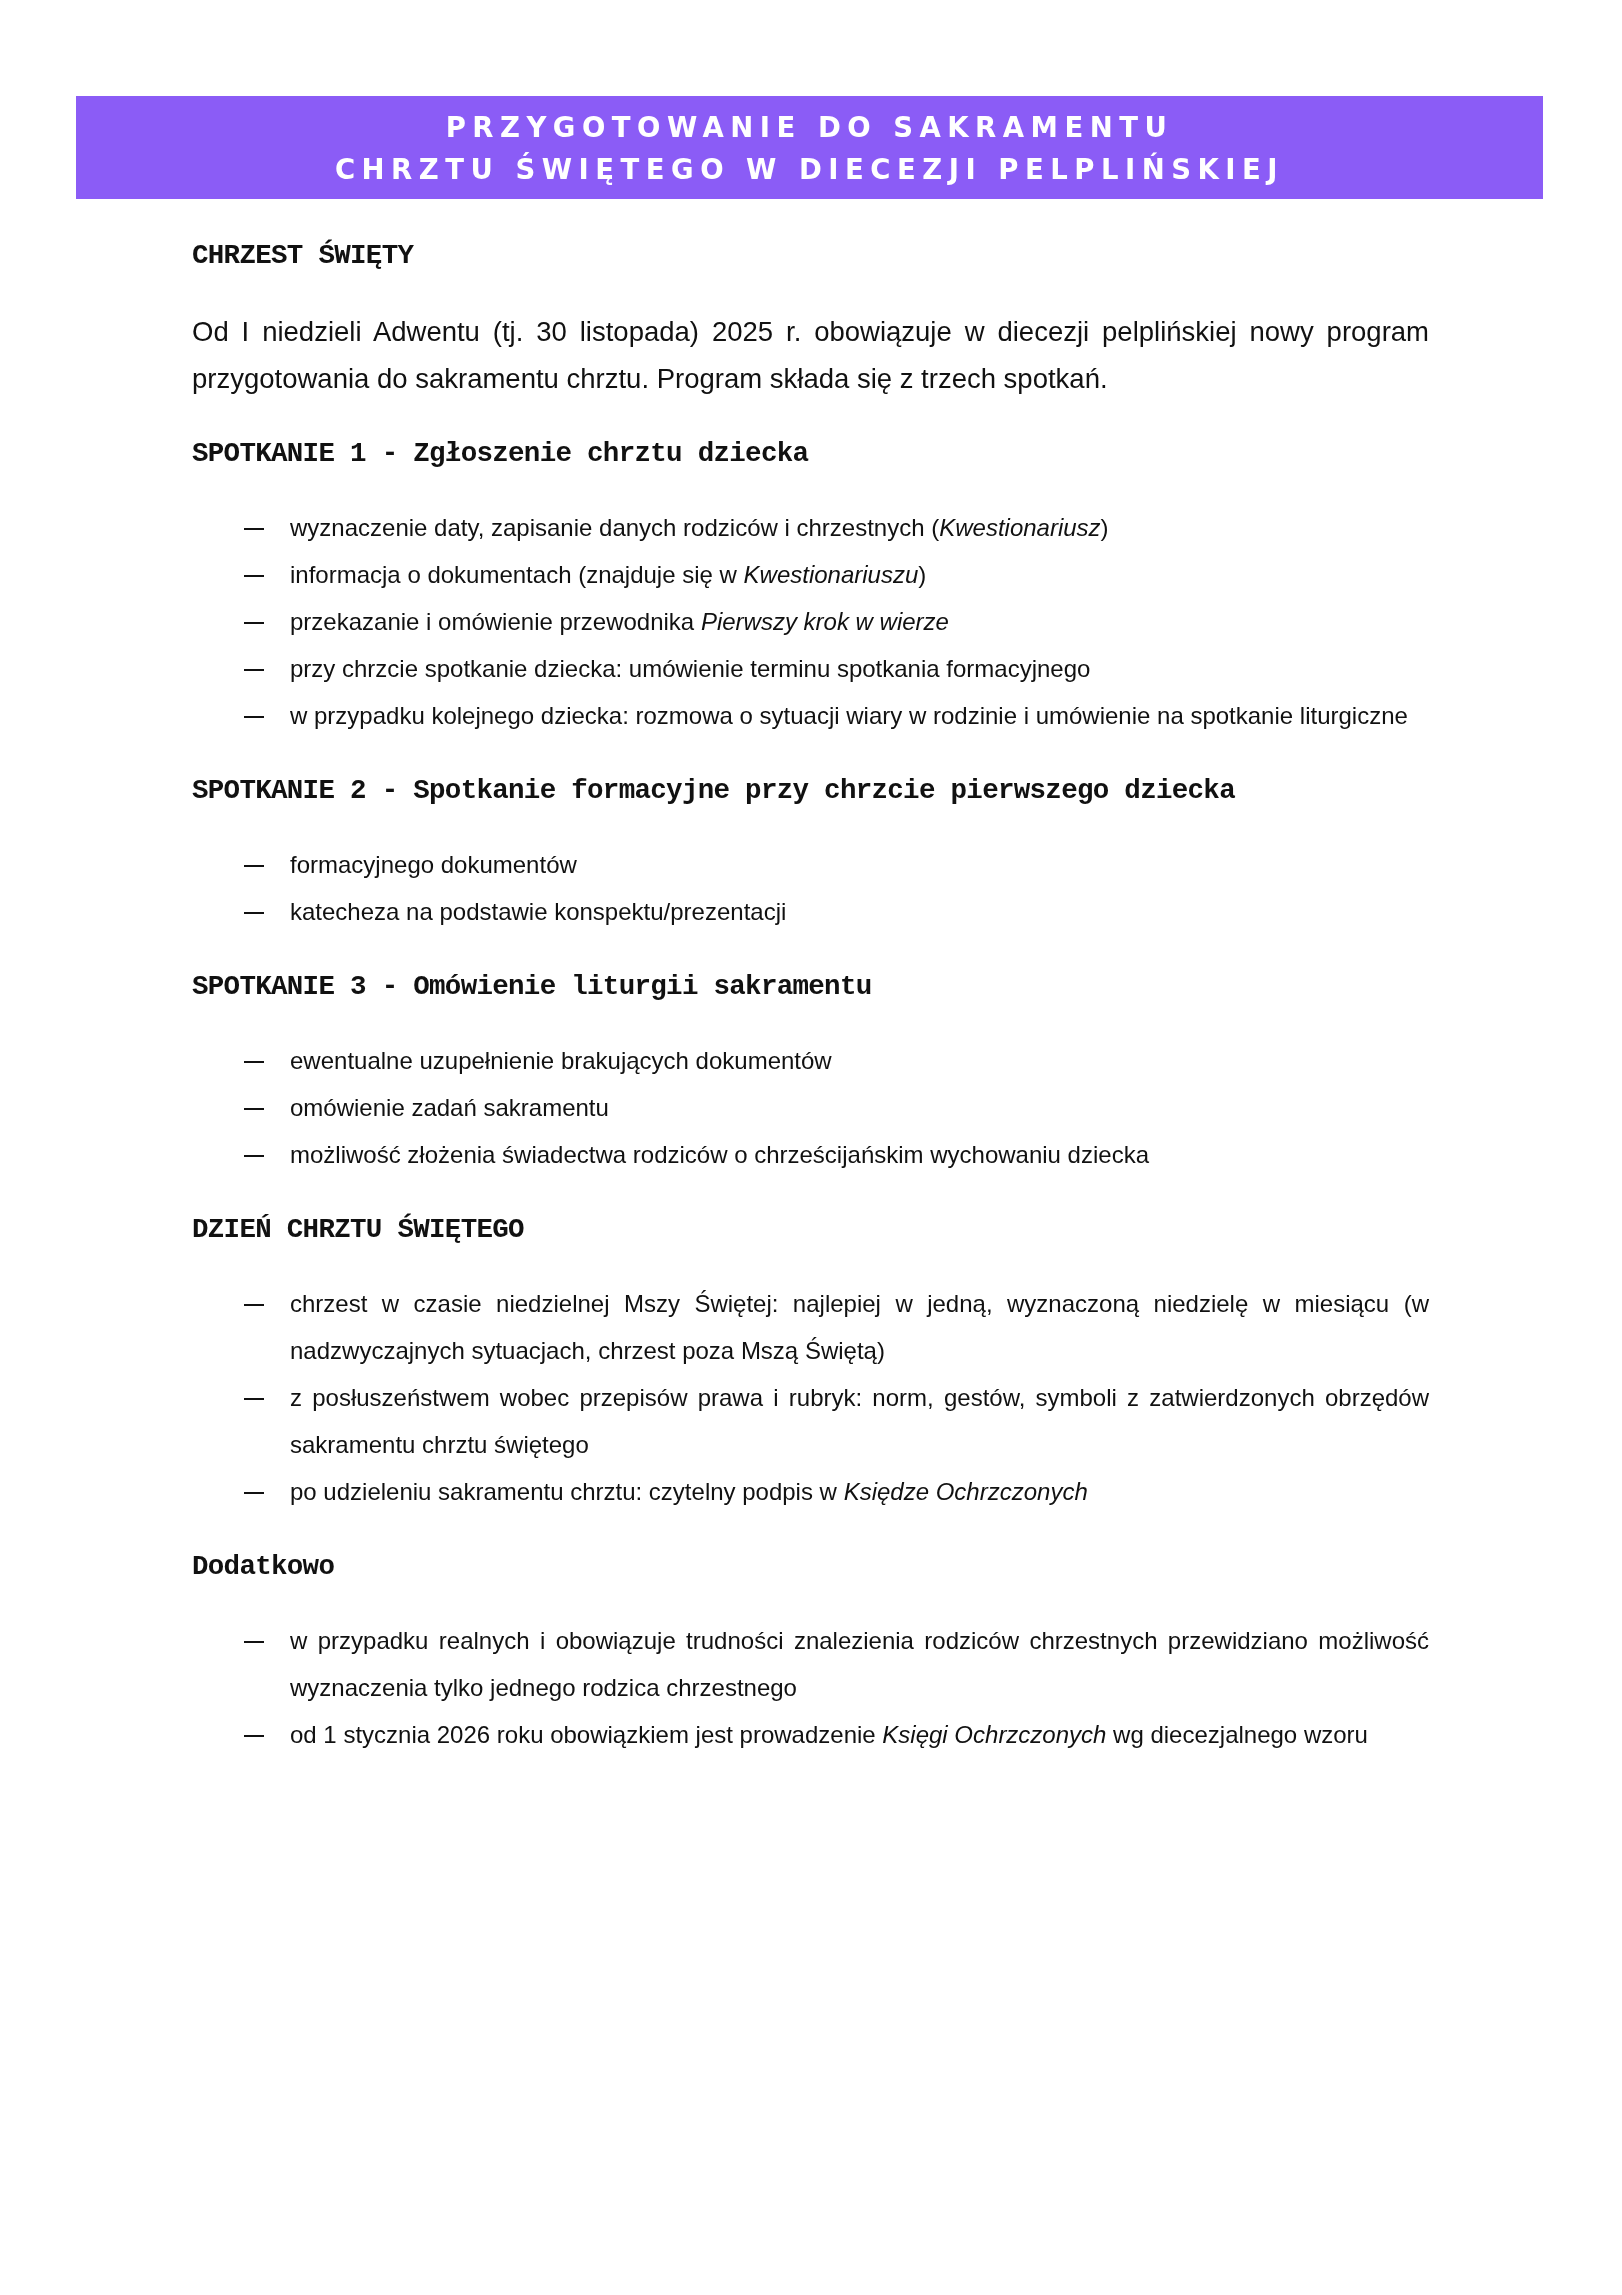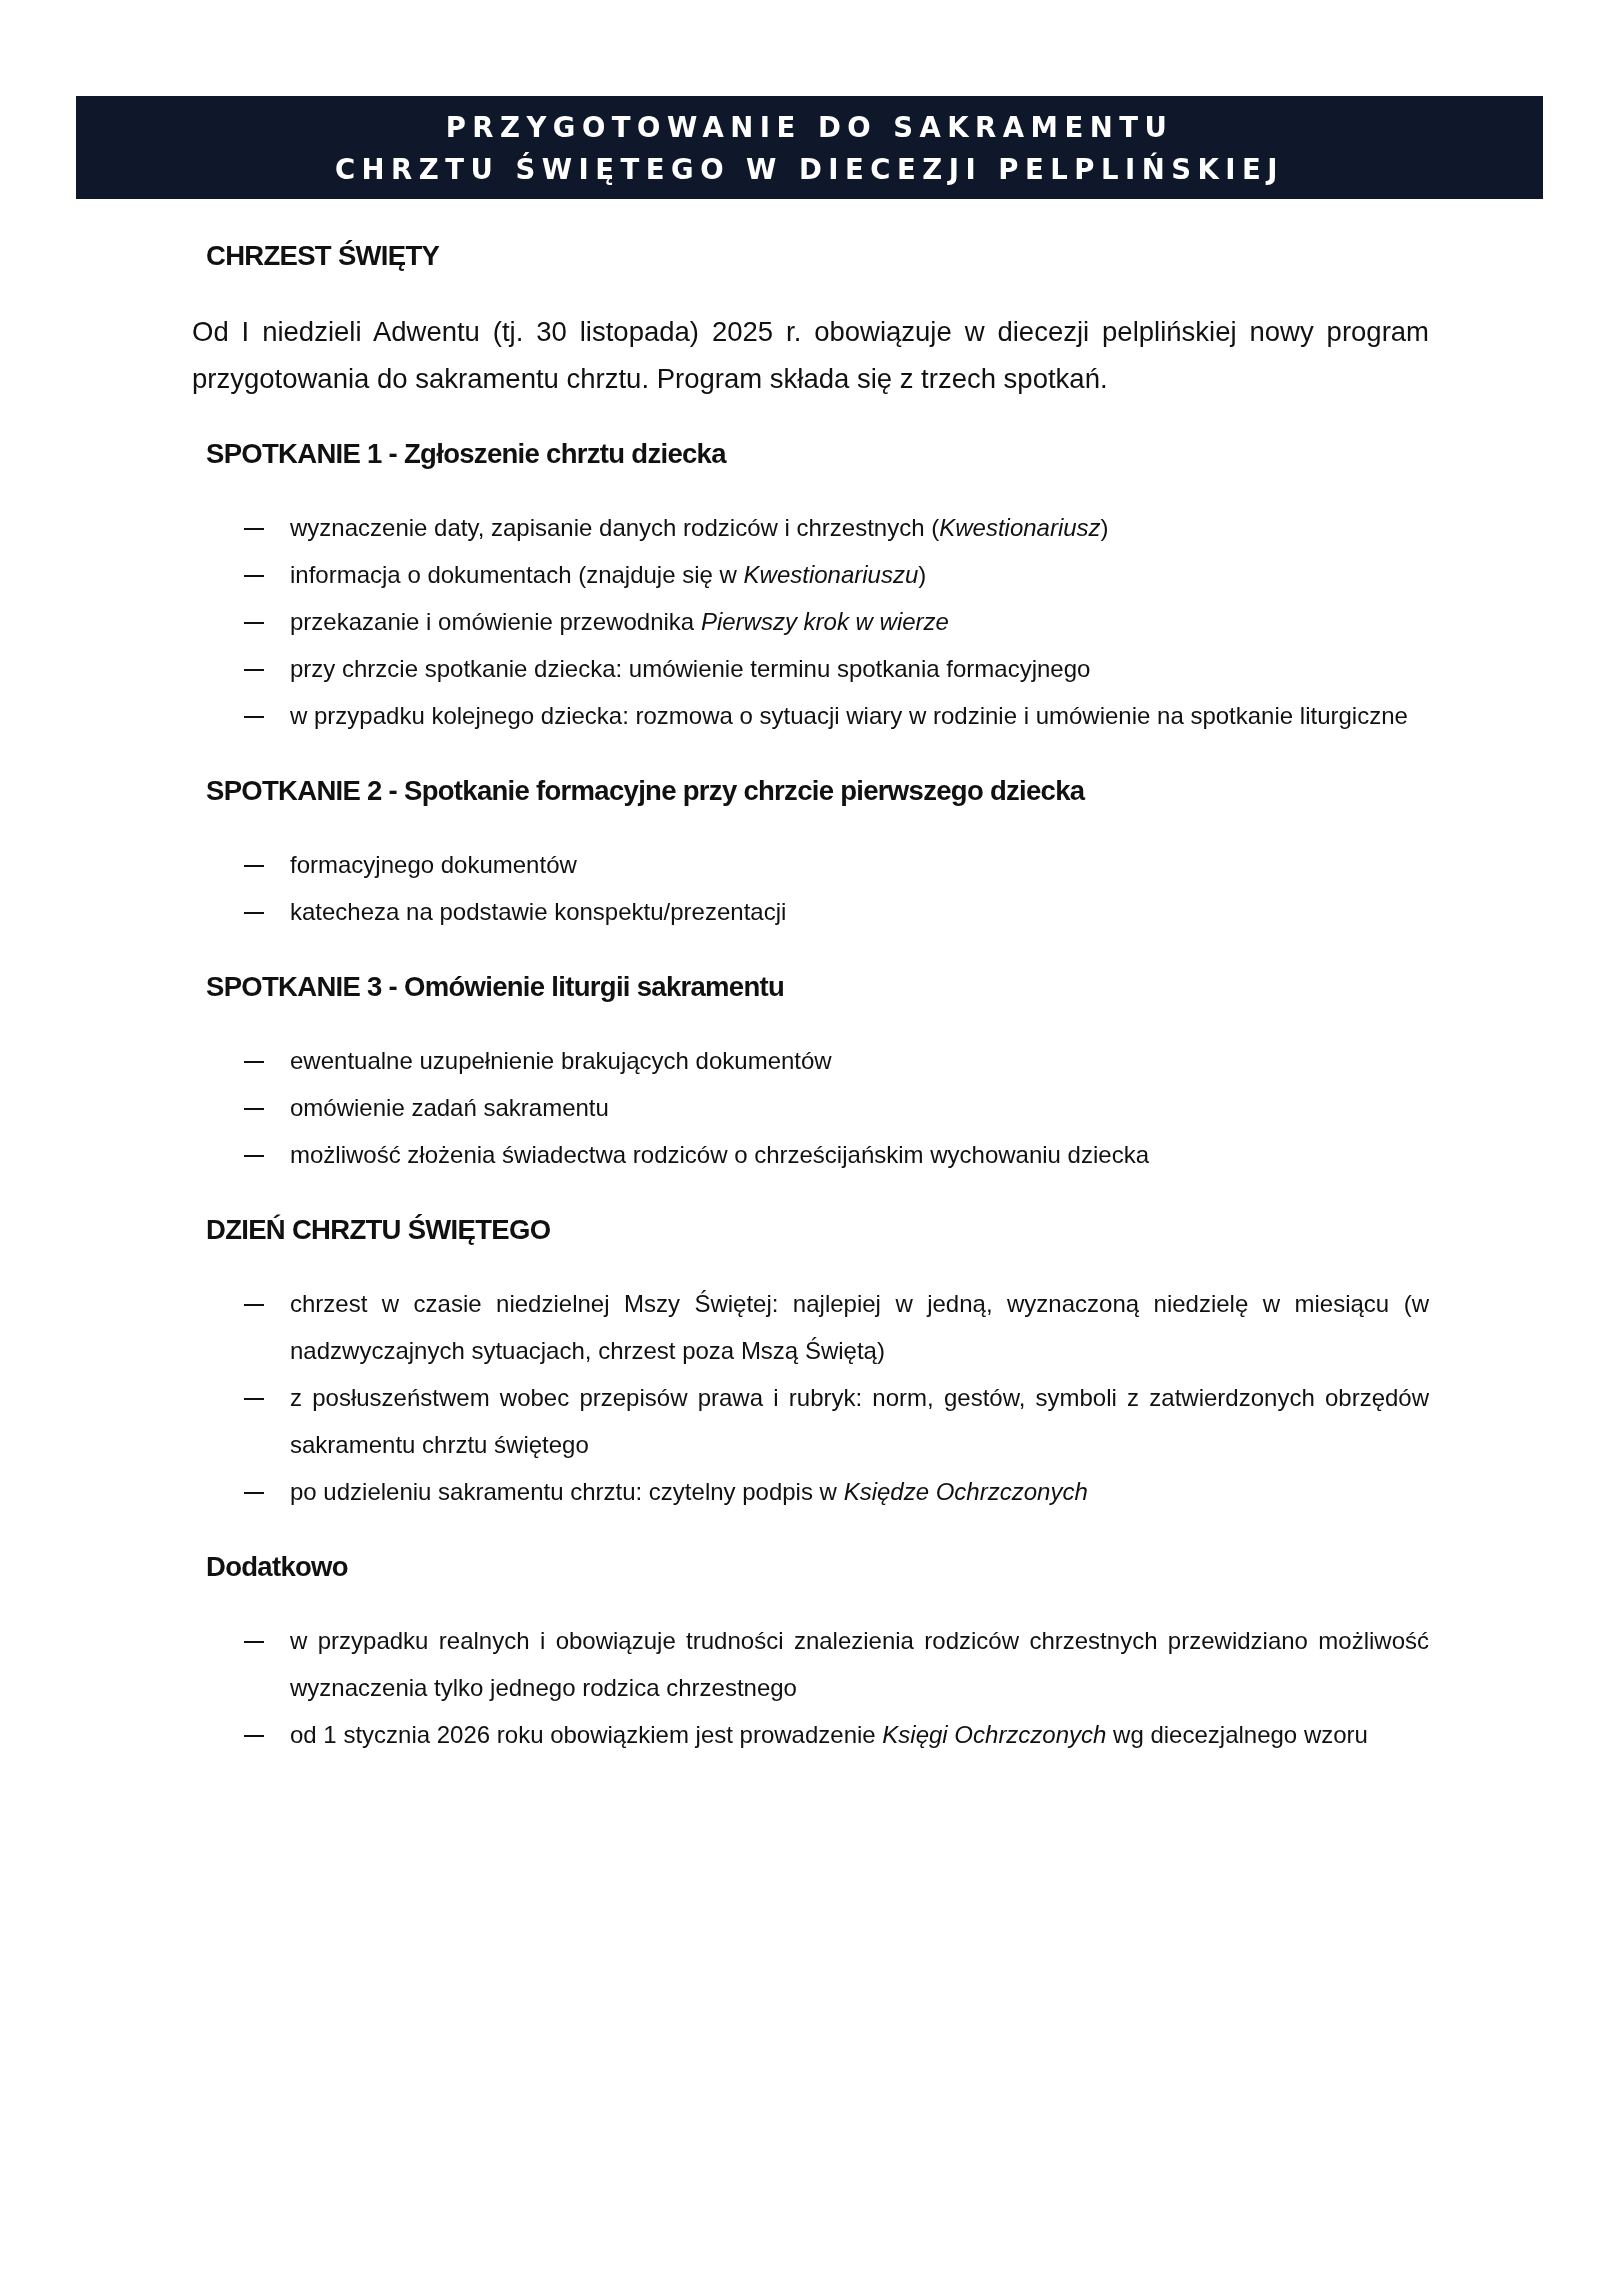--- a/index.html
+++ b/index.html
@@ -14,21 +14,21 @@
       overflow: hidden;
       font-family: "Liberation Sans", "DejaVu Sans", sans-serif;
       color: #111111;
     }
     .banner {
       position: absolute;
       left: 76px;
       top: 96px;
       width: 1467px;
       height: 103px;
-      background: #0f172a;
+      background: #8b5cf6;
       color: #ffffff;
       display: flex;
       flex-direction: column;
       align-items: center;
       justify-content: center;
       text-align: center;
     }
     .banner-line {
       font-family: "DejaVu Sans", "Liberation Sans", sans-serif;
       font-weight: bold;
@@ -37,26 +37,26 @@
       line-height: 42px;
       white-space: nowrap;
     }
     .content {
       position: absolute;
       left: 192px;
       top: 232px;
       width: 1237px;
     }
     .heading {
-      font-family: Liberation Sans, sans-serif;
+      font-family: Liberation Mono, monospace;
       font-weight: bold;
       font-size: 27.5px;
       letter-spacing: -0.7px;
       line-height: 47px;
-      margin: 14px;
+      margin: 0;
     }
     .heading.first { margin-top: 0; }
     .para {
       font-size: 27.5px;
       line-height: 47px;
       text-align: justify;
       text-align-last: left;
       margin: 29px 0 16px 0;
     }
     .section {

